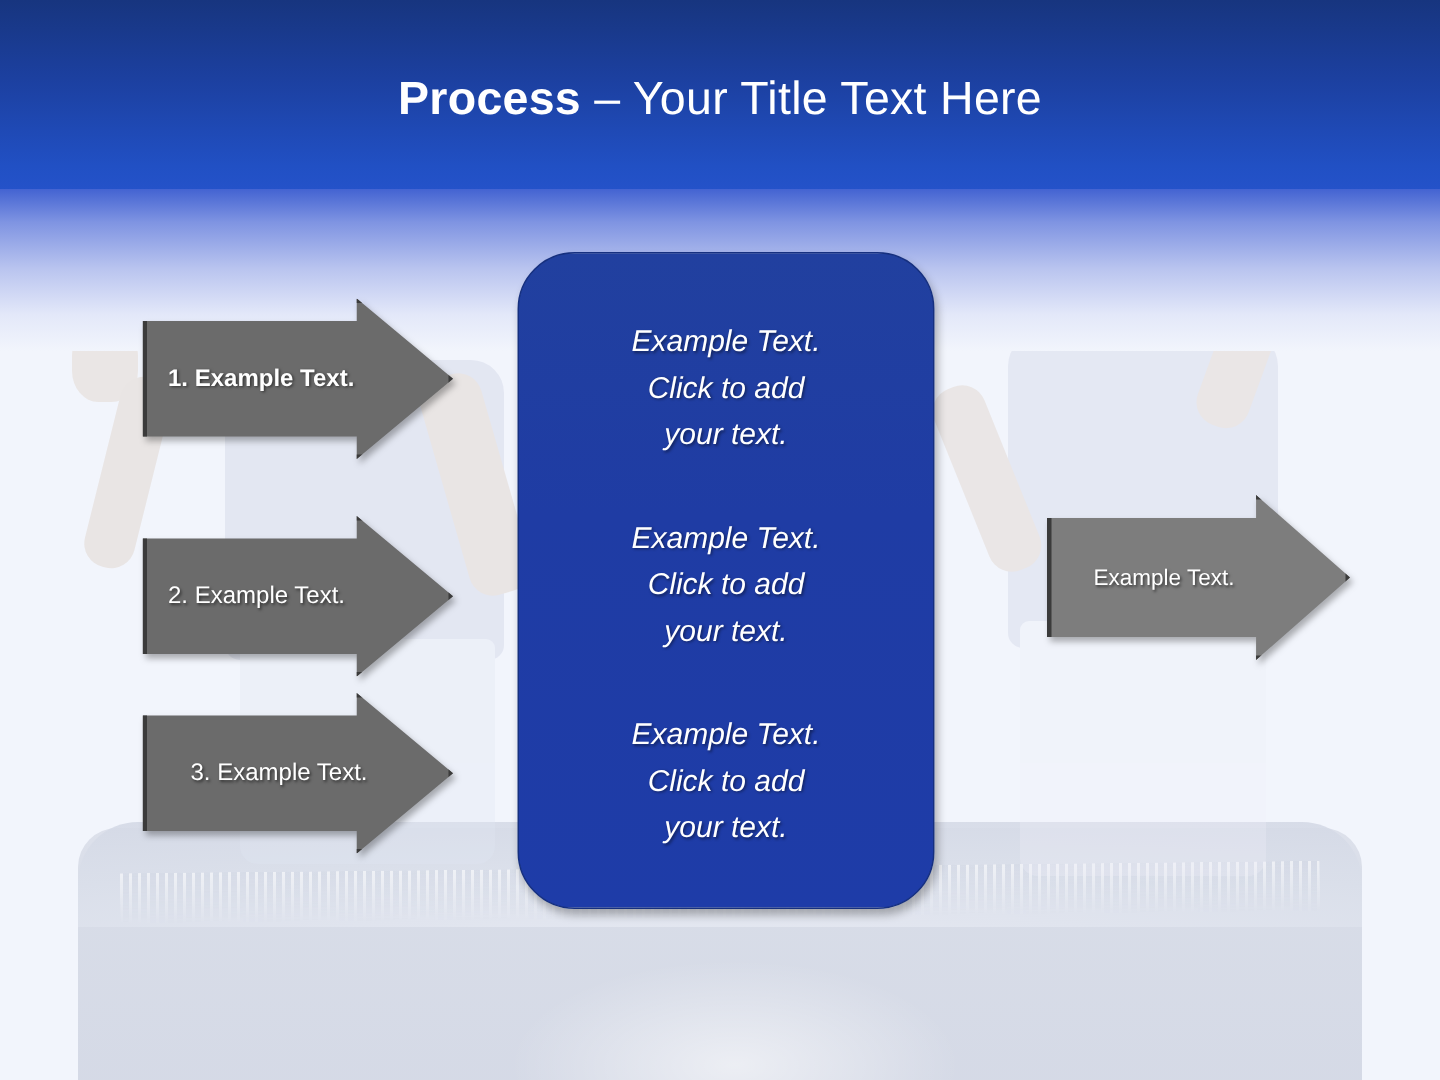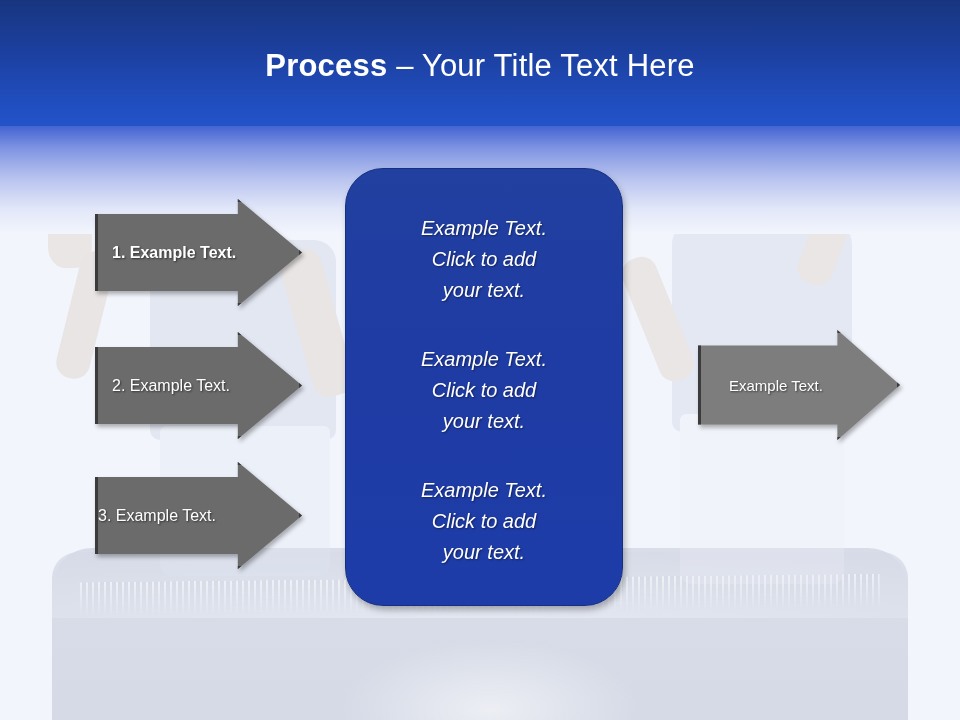--- a/index.html
+++ b/index.html
@@ -101,24 +101,24 @@
     color:#ffffff;
     font-size:16px;
     text-shadow:1px 1px 2px rgba(0,0,0,.55);
     white-space:nowrap;
     z-index:2;
   }
 
   
   #arrow-1{left:95px;top:199px;width:207px;height:107px;font-weight:bold;}
   #arrow-1 .arrow-label{left:17px;}
-  #arrow-2{left:95px;top:332px;width:207px;height:107px;}
+  #arrow-2{left:95px;top:344px;width:207px;height:107px;}
   #arrow-2 .arrow-label{left:17px;}
   #arrow-3{left:95px;top:462px;width:207px;height:107px;}
-  #arrow-3 .arrow-label{left:3px;}
+  #arrow-3 .arrow-label{left:32px;}
 
   #arrow-out{left:698px;top:330px;width:202px;height:110px;}
   #arrow-out .arrow-label{left:31px;font-size:15px;}
 
   
   .panel{
     position:absolute;
     left:345px;top:168px;width:278px;height:438px;
     background:linear-gradient(180deg,#21409f 0%,#1f3ca4 40%,#1e3ca8 100%);
     border:1px solid #16307f;

